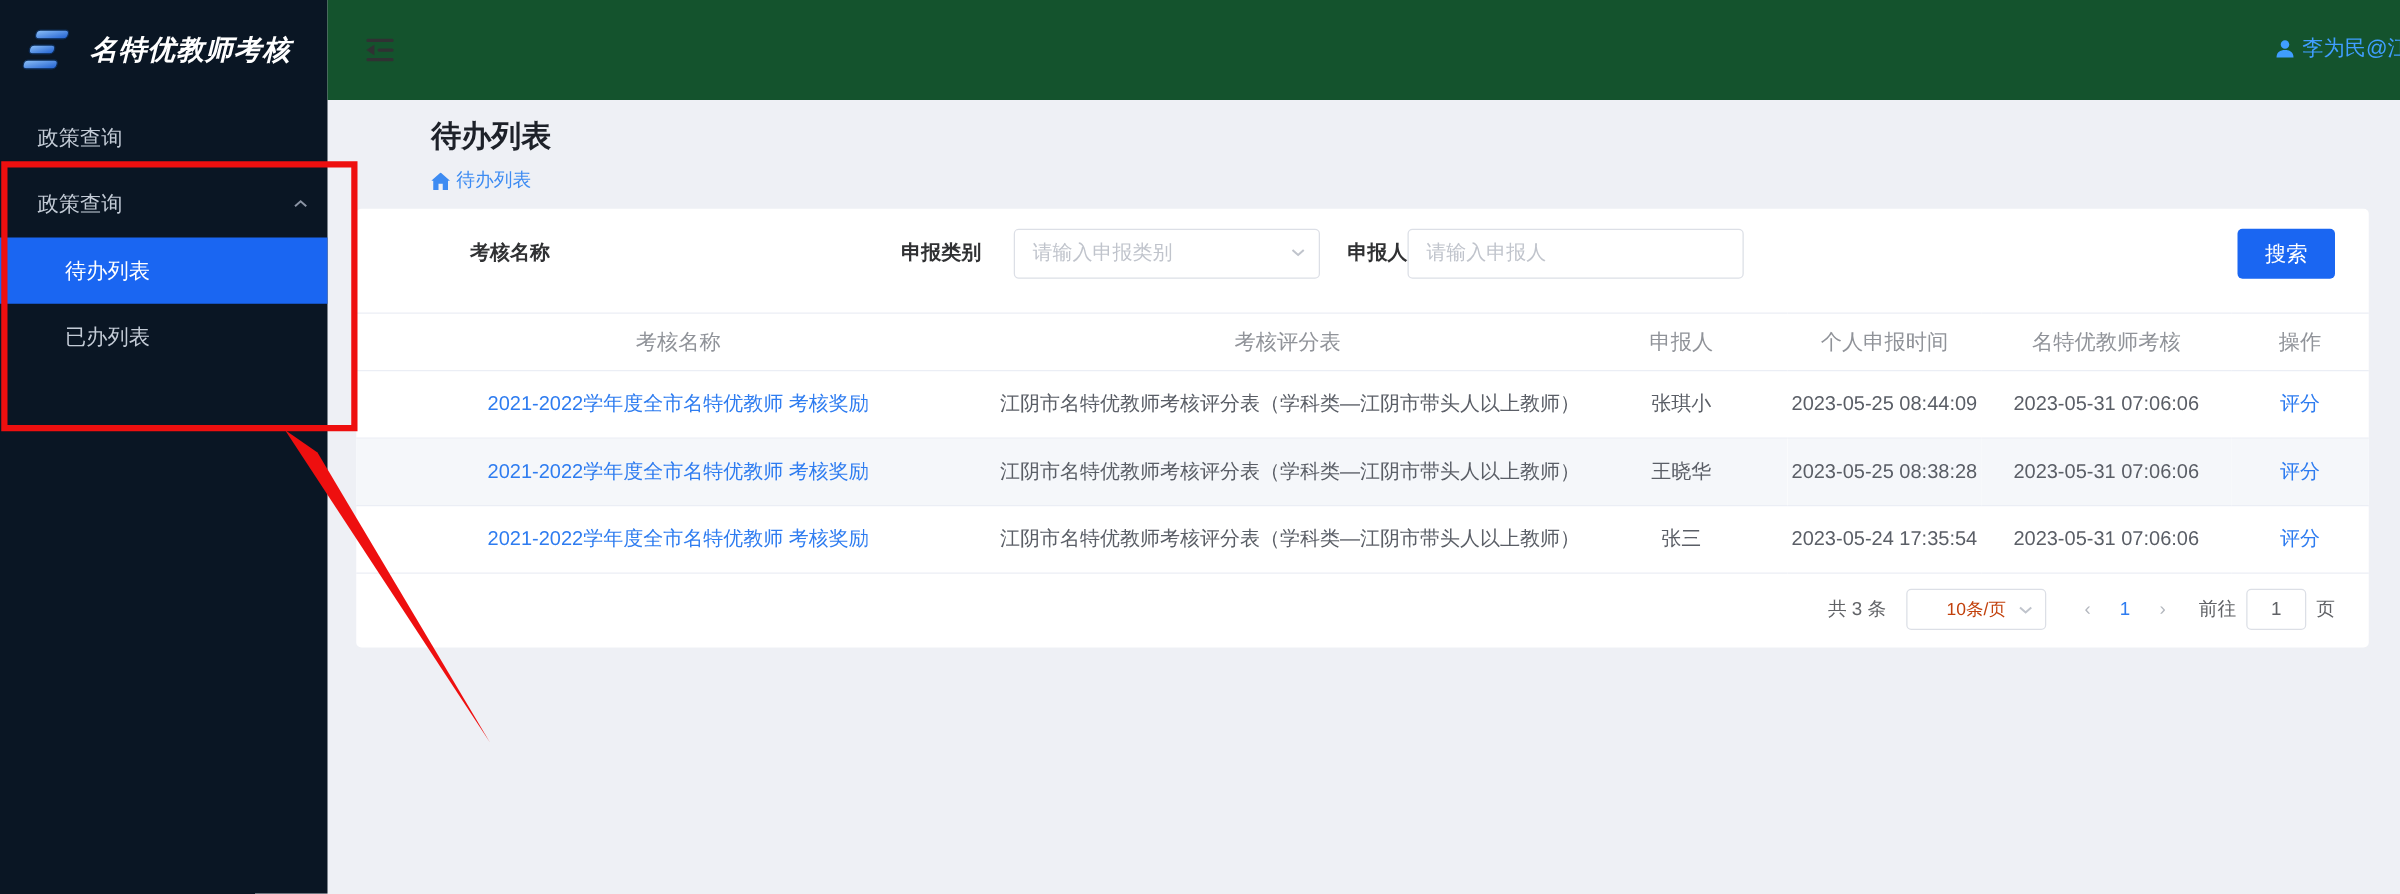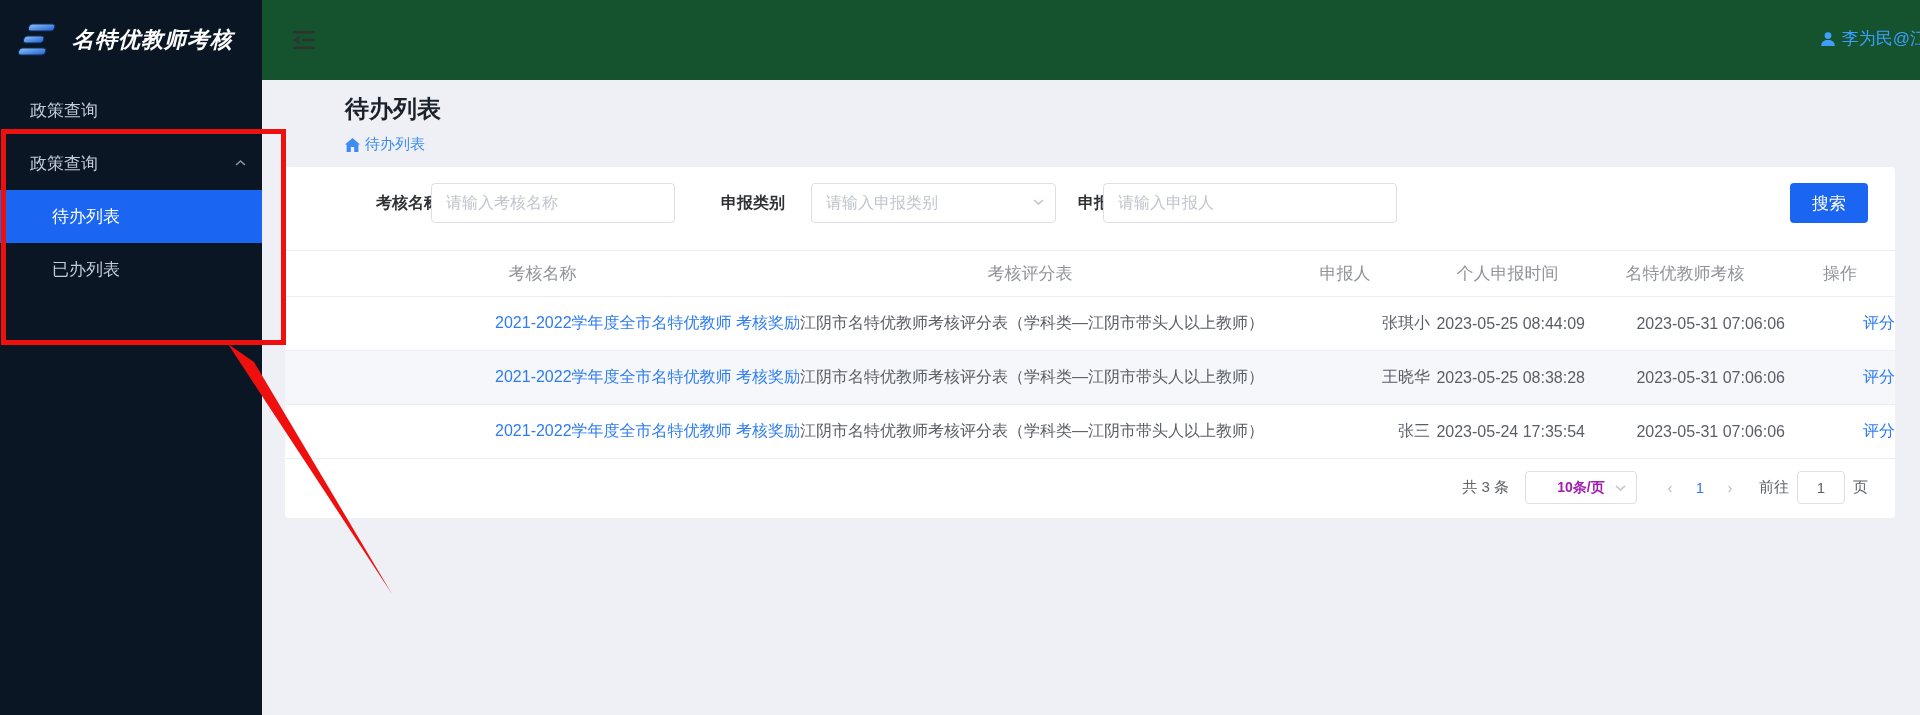--- a/index.html
+++ b/index.html
@@ -38,28 +38,28 @@
   .f-input { position:absolute; top:0; height:40px; border:1px solid #dcdfe6; border-radius:4px; background:#fff; font-size:16px; color:#606266; padding:0 14px; outline:none; font-family:inherit; }
   .f-input::placeholder { color:#c0c4cc; }
   .sel-wrap { position:absolute; top:0; height:40px;margin-left:29px; }
   .sel-wrap .f-input { position:static; width:100%; height:100%; padding-right:32px; }
   .sel-caret { position:absolute; right:12px; top:15px; pointer-events:none; }
   .search-btn { position:absolute; right:27px; top:0; width:78px; height:40px; background:#1a66f2; color:#fff; border:none; border-radius:4px; font-size:17px; cursor:pointer; font-family:inherit; }
 
   
   .tbl { position:absolute; left:0; top:83px; width:1610px; border-collapse:collapse; border-top:1px solid #ebeef5; table-layout:fixed; }
   .tbl th { height:46px; font-size:17px; font-weight:500; color:#909399; text-align:center; border-bottom:1px solid #ebeef5; white-space:nowrap; }
-  .tbl td { height:54px; font-size:16px; color:#5a5e66; text-align:right; border-bottom:1px solid #ebeef5; white-space:nowrap; overflow:hidden; }
+  .tbl td { height:54px; font-size:16px; color:#5a5e66; text-align:center; border-bottom:1px solid #ebeef5; white-space:nowrap; overflow:hidden; }
   .tbl tbody tr:nth-of-type(even) { background:#f5f7fa; }
   .tbl a { color:#2e7cf0; text-decoration:none; cursor:pointer; }
 
   
   .pager { position:absolute; right:27px; bottom:14px; height:33px; display:flex; align-items:center; color:#606266; font-size:15px;justify-content:space-between; }
   .pager .total { margin-right:16px; }
-  .psize { position:relative; width:112px; height:33px; border:1px solid #dcdfe6; border-radius:4px; display:flex; align-items:center; justify-content:center; font-size:14px; color:#a21caf; cursor:pointer; margin-right:18px;font-weight:bold; }
+  .psize { position:relative; width:112px; height:33px; border:1px solid #dcdfe6; border-radius:4px; display:flex; align-items:center; justify-content:center; font-size:14px; color:#c2410c; cursor:pointer; margin-right:18px; }
   .psize .sel-caret { right:10px; top:12px; }
   .parrow { width:30px; text-align:center; color:#b4b8bf; font-size:15px; cursor:pointer; }
   .pnum { width:30px; text-align:center; color:#2e7cf0; font-size:15px; cursor:pointer; }
   .goto-label { margin-left:14px; margin-right:8px; }
   .goto-input { width:48px; height:33px; border:1px solid #dcdfe6; border-radius:4px; text-align:center; font-size:15px; color:#606266; outline:none; font-family:inherit; }
   .goto-unit { margin-left:8px; }
 
   
   .anno-rect { position:absolute; left:1px; top:129px; width:285px; height:216px; border:5px solid #ee0f0f; z-index:20; pointer-events:none; }
   .anno-arrow { position:absolute; left:226px; top:338px; z-index:20; pointer-events:none; }
@@ -130,32 +130,31 @@
       <svg width="15" height="14" viewBox="0 0 15 14">
         <polygon points="7.5,0 15,6.5 13.4,6.5 13.4,14 9.2,14 9.2,9 5.8,9 5.8,14 1.6,14 1.6,6.5 0,6.5" fill="#3d8bf2"></polygon>
       </svg>
       <span>待办列表</span>
     </div>
 
     <div class="card">
 
       <div class="search-row">
         <span class="f-label" style="left:91px">考核名称</span>
-        <input class="f-input" style="left: 146px; width: 244px;" placeholder="请输入考核名称">
 
         <span class="f-label" style="left:436px">申报类别</span>
         <div class="sel-wrap" style="left:497px;width:245px">
           <input class="f-input" readonly="" placeholder="请输入申报类别" style="">
           <svg class="sel-caret" width="11" height="8" viewBox="0 0 11 8">
             <polyline points="1,2 5.5,6 10,2" fill="none" stroke="#c0c4cc" stroke-width="1.6"></polyline>
           </svg>
         </div>
 
         <span class="f-label" style="left:793px">申报人</span>
-        <input class="f-input" style="left: 818px; width: 294px;" placeholder="请输入申报人">
+        <input class="f-input" style="left: 841px; width: 269px;" placeholder="请输入申报人">
 
         <button class="search-btn">搜索</button>
       </div>
 
       <table class="tbl">
         <colgroup>
           <col style="width:515px">
             <col style="width:460px">
             <col style="width:170px">
           <col style="width:155px">

